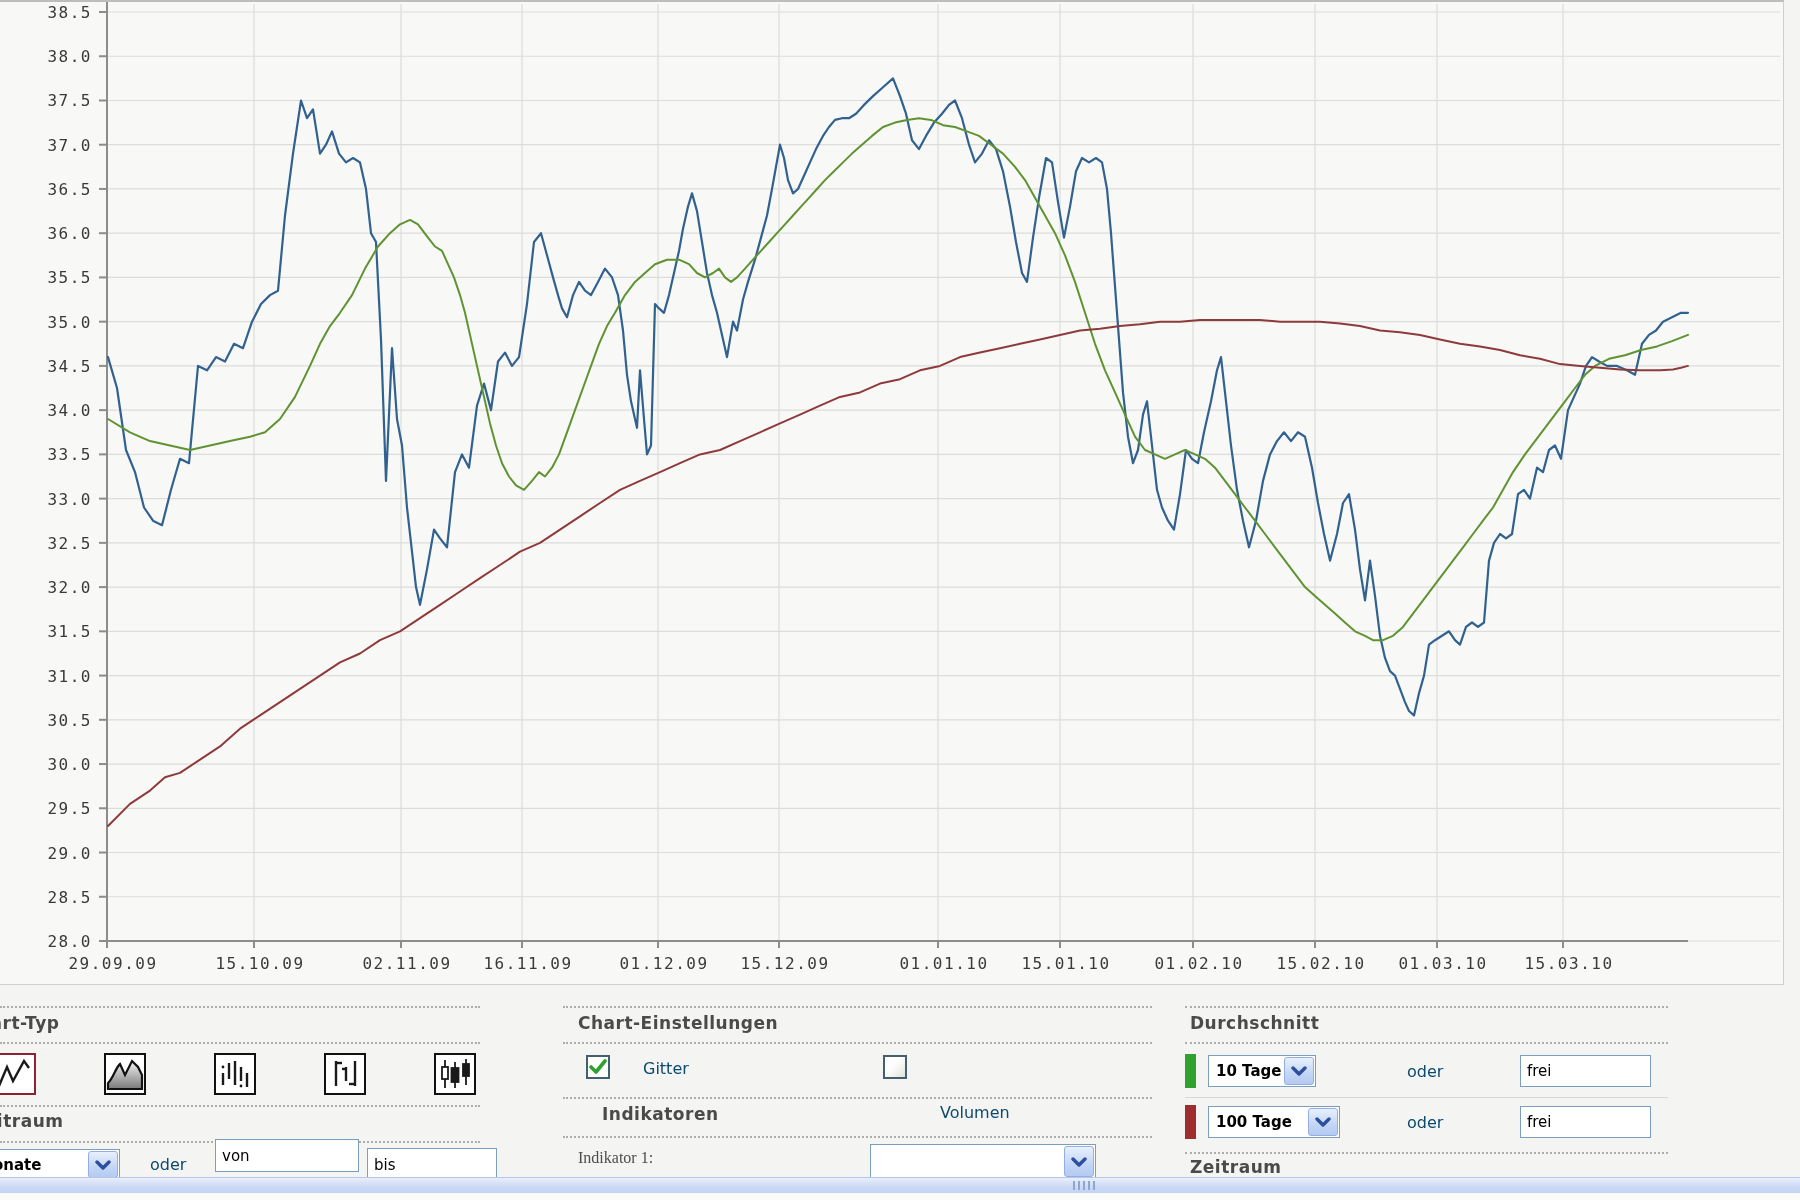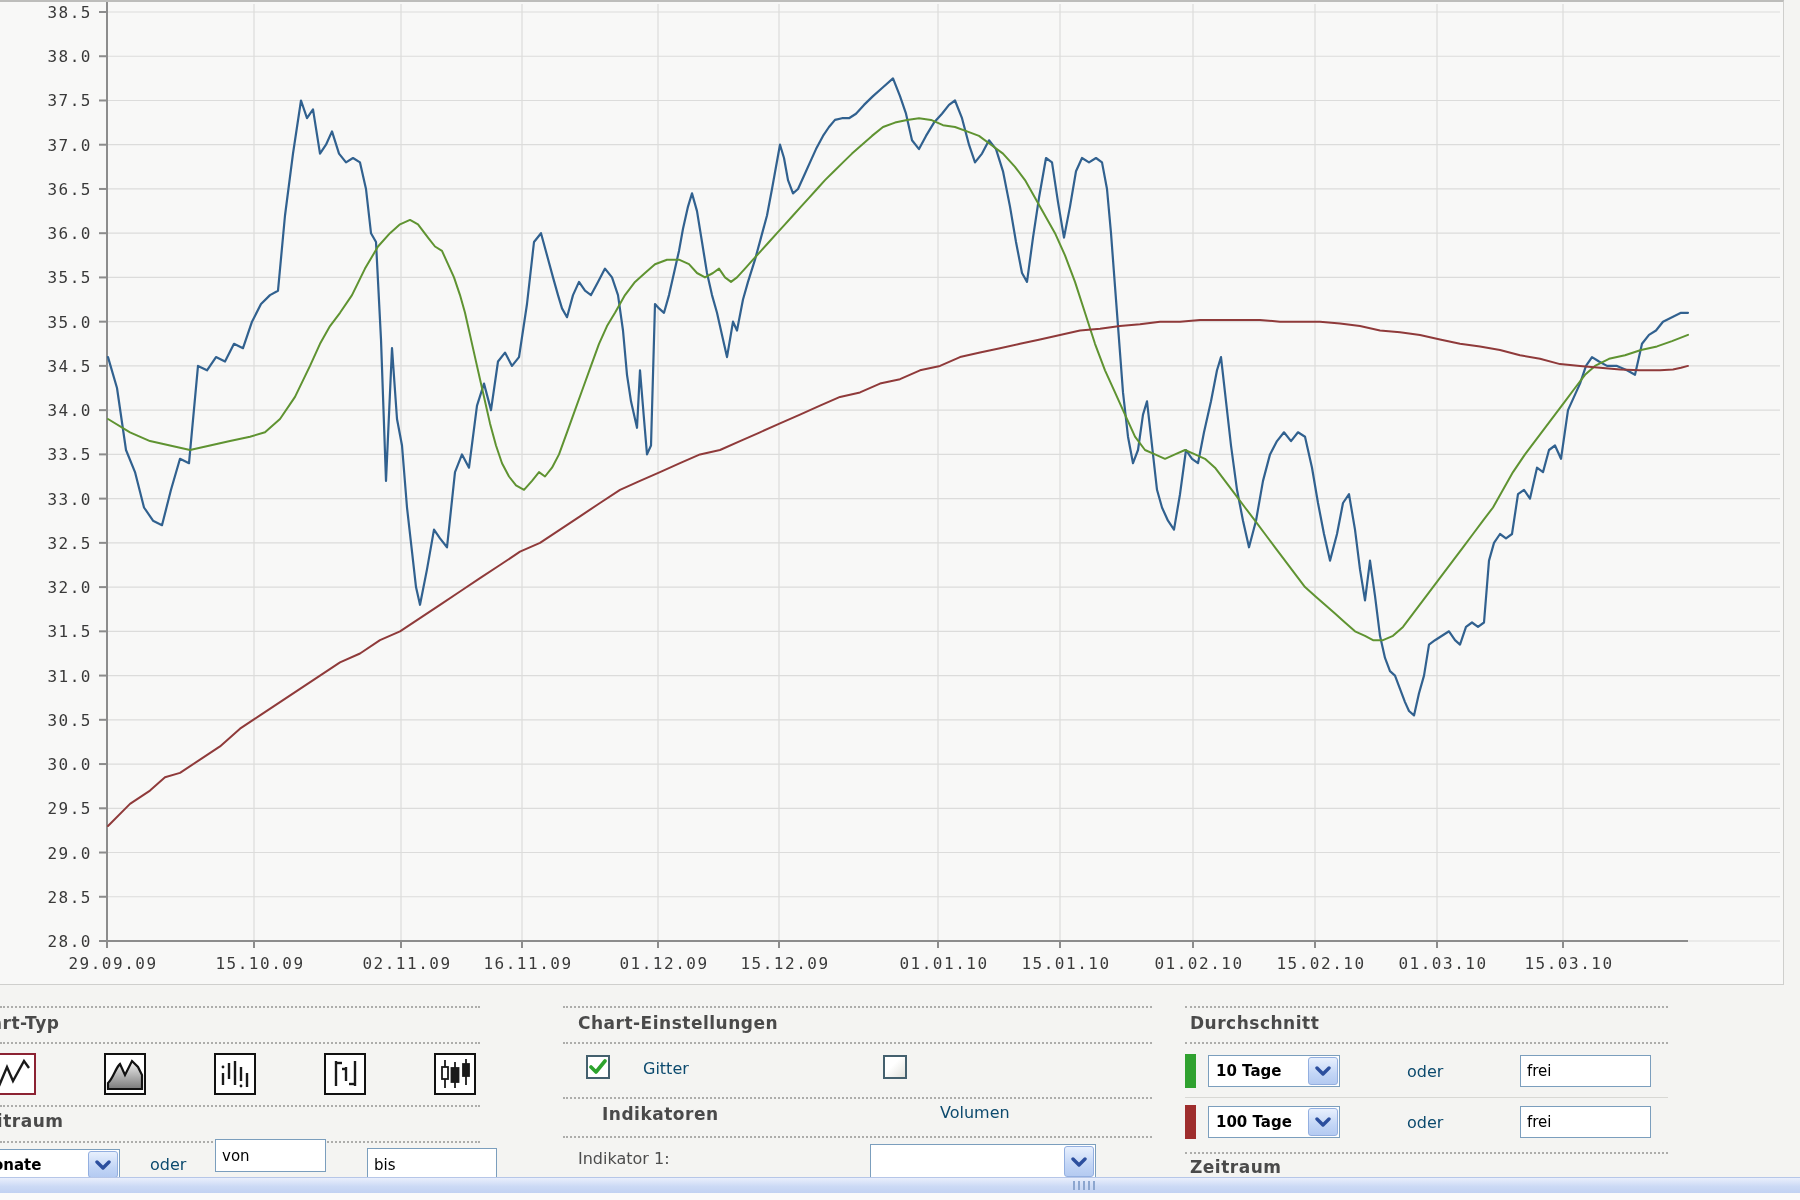--- a/index.html
+++ b/index.html
@@ -257,56 +257,56 @@
 
   <div class="xp-select" style="left:-30px;top:166px;width:150px;height:31px;">
     <span class="val">Monate</span>
     <span class="xp-chev">
       <svg width="16" height="12" viewBox="0 0 16 12">
           <polyline points="2,3 8,9 14,3" fill="none" stroke="#2c4f9e" stroke-width="3.4" stroke-linecap="round" stroke-linejoin="round"></polyline>
         </svg>
     </span>
   </div>
   <div class="ui-label" style="left:150px;top:172px;">oder</div>
-  <input class="xp-input" style="left: 215px; top: 156px; width: 111px; height: 33px;" value="von">
+  <input class="xp-input" style="left: 215px; top: 156px; width: 144px; height: 33px;" value="von">
   <input class="xp-input" style="left: 367px; top: 165px; width: 130px; height: 33px;" value="bis">
 
   <div class="dotted" style="left:563px;top:23px;width:589px;"></div>
   <div class="heading" style="left:578px;top:30px;">Chart-Einstellungen</div>
   <div class="dotted" style="left:563px;top:59px;width:589px;"></div>
 
   <div class="xp-check" style="left:586px;top:72px;">
     <svg width="18" height="16" viewBox="0 0 18 16">
       <polyline points="2,8 7,13 16,2" fill="none" stroke="#2da32d" stroke-width="3.6" stroke-linecap="round" stroke-linejoin="round"></polyline>
     </svg>
   </div>
   <div class="ui-label" style="left:643px;top:76px;">Gitter</div>
   <div class="xp-check empty" style="left:883px;top:72px;"></div>
   <div class="ui-label" style="left:940px;top:92px;margin-top:28px;">Volumen</div>
 
   <div class="dotted" style="left:563px;top:114px;width:589px;"></div>
   <div class="heading" style="left:602px;top:121px;">Indikatoren</div>
   <div class="dotted" style="left:563px;top:153px;width:589px;"></div>
 
-  <div class="ui-label dark" style="left:578px;top:166px;">Indikator 1:</div>
+  <div class="ui-label dark" style="left:578px;top:166px;font-family:Liberation Serif, serif;">Indikator 1:</div>
   <div class="xp-select" style="left:870px;top:161px;width:226px;height:35px;">
     <span class="val"></span>
     <span class="xp-chev">
       <svg width="16" height="12" viewBox="0 0 16 12">
           <polyline points="2,3 8,9 14,3" fill="none" stroke="#2c4f9e" stroke-width="3.4" stroke-linecap="round" stroke-linejoin="round"></polyline>
         </svg>
     </span>
   </div>
 
   <div class="dotted" style="left:1185px;top:23px;width:483px;"></div>
   <div class="heading" style="left:1190px;top:30px;">Durchschnitt</div>
   <div class="dotted" style="left:1185px;top:59px;width:483px;"></div>
 
   <div class="swatch" style="left:1185px;top:71px;background:#2fa12f;"></div>
-  <div class="xp-select" style="left:1208px;top:72px;width:132px;height:32px;">
+  <div class="xp-select" style="left:1208px;top:72px;width:108px;height:32px;">
     <span class="val">10 Tage</span>
     <span class="xp-chev">
       <svg width="16" height="12" viewBox="0 0 16 12">
           <polyline points="2,3 8,9 14,3" fill="none" stroke="#2c4f9e" stroke-width="3.4" stroke-linecap="round" stroke-linejoin="round"></polyline>
         </svg>
     </span>
   </div>
   <div class="ui-label" style="left:1407px;top:79px;">oder</div>
   <input class="xp-input" style="left: 1520px; top: 72px; width: 131px; height: 32px;" value="frei">
 

